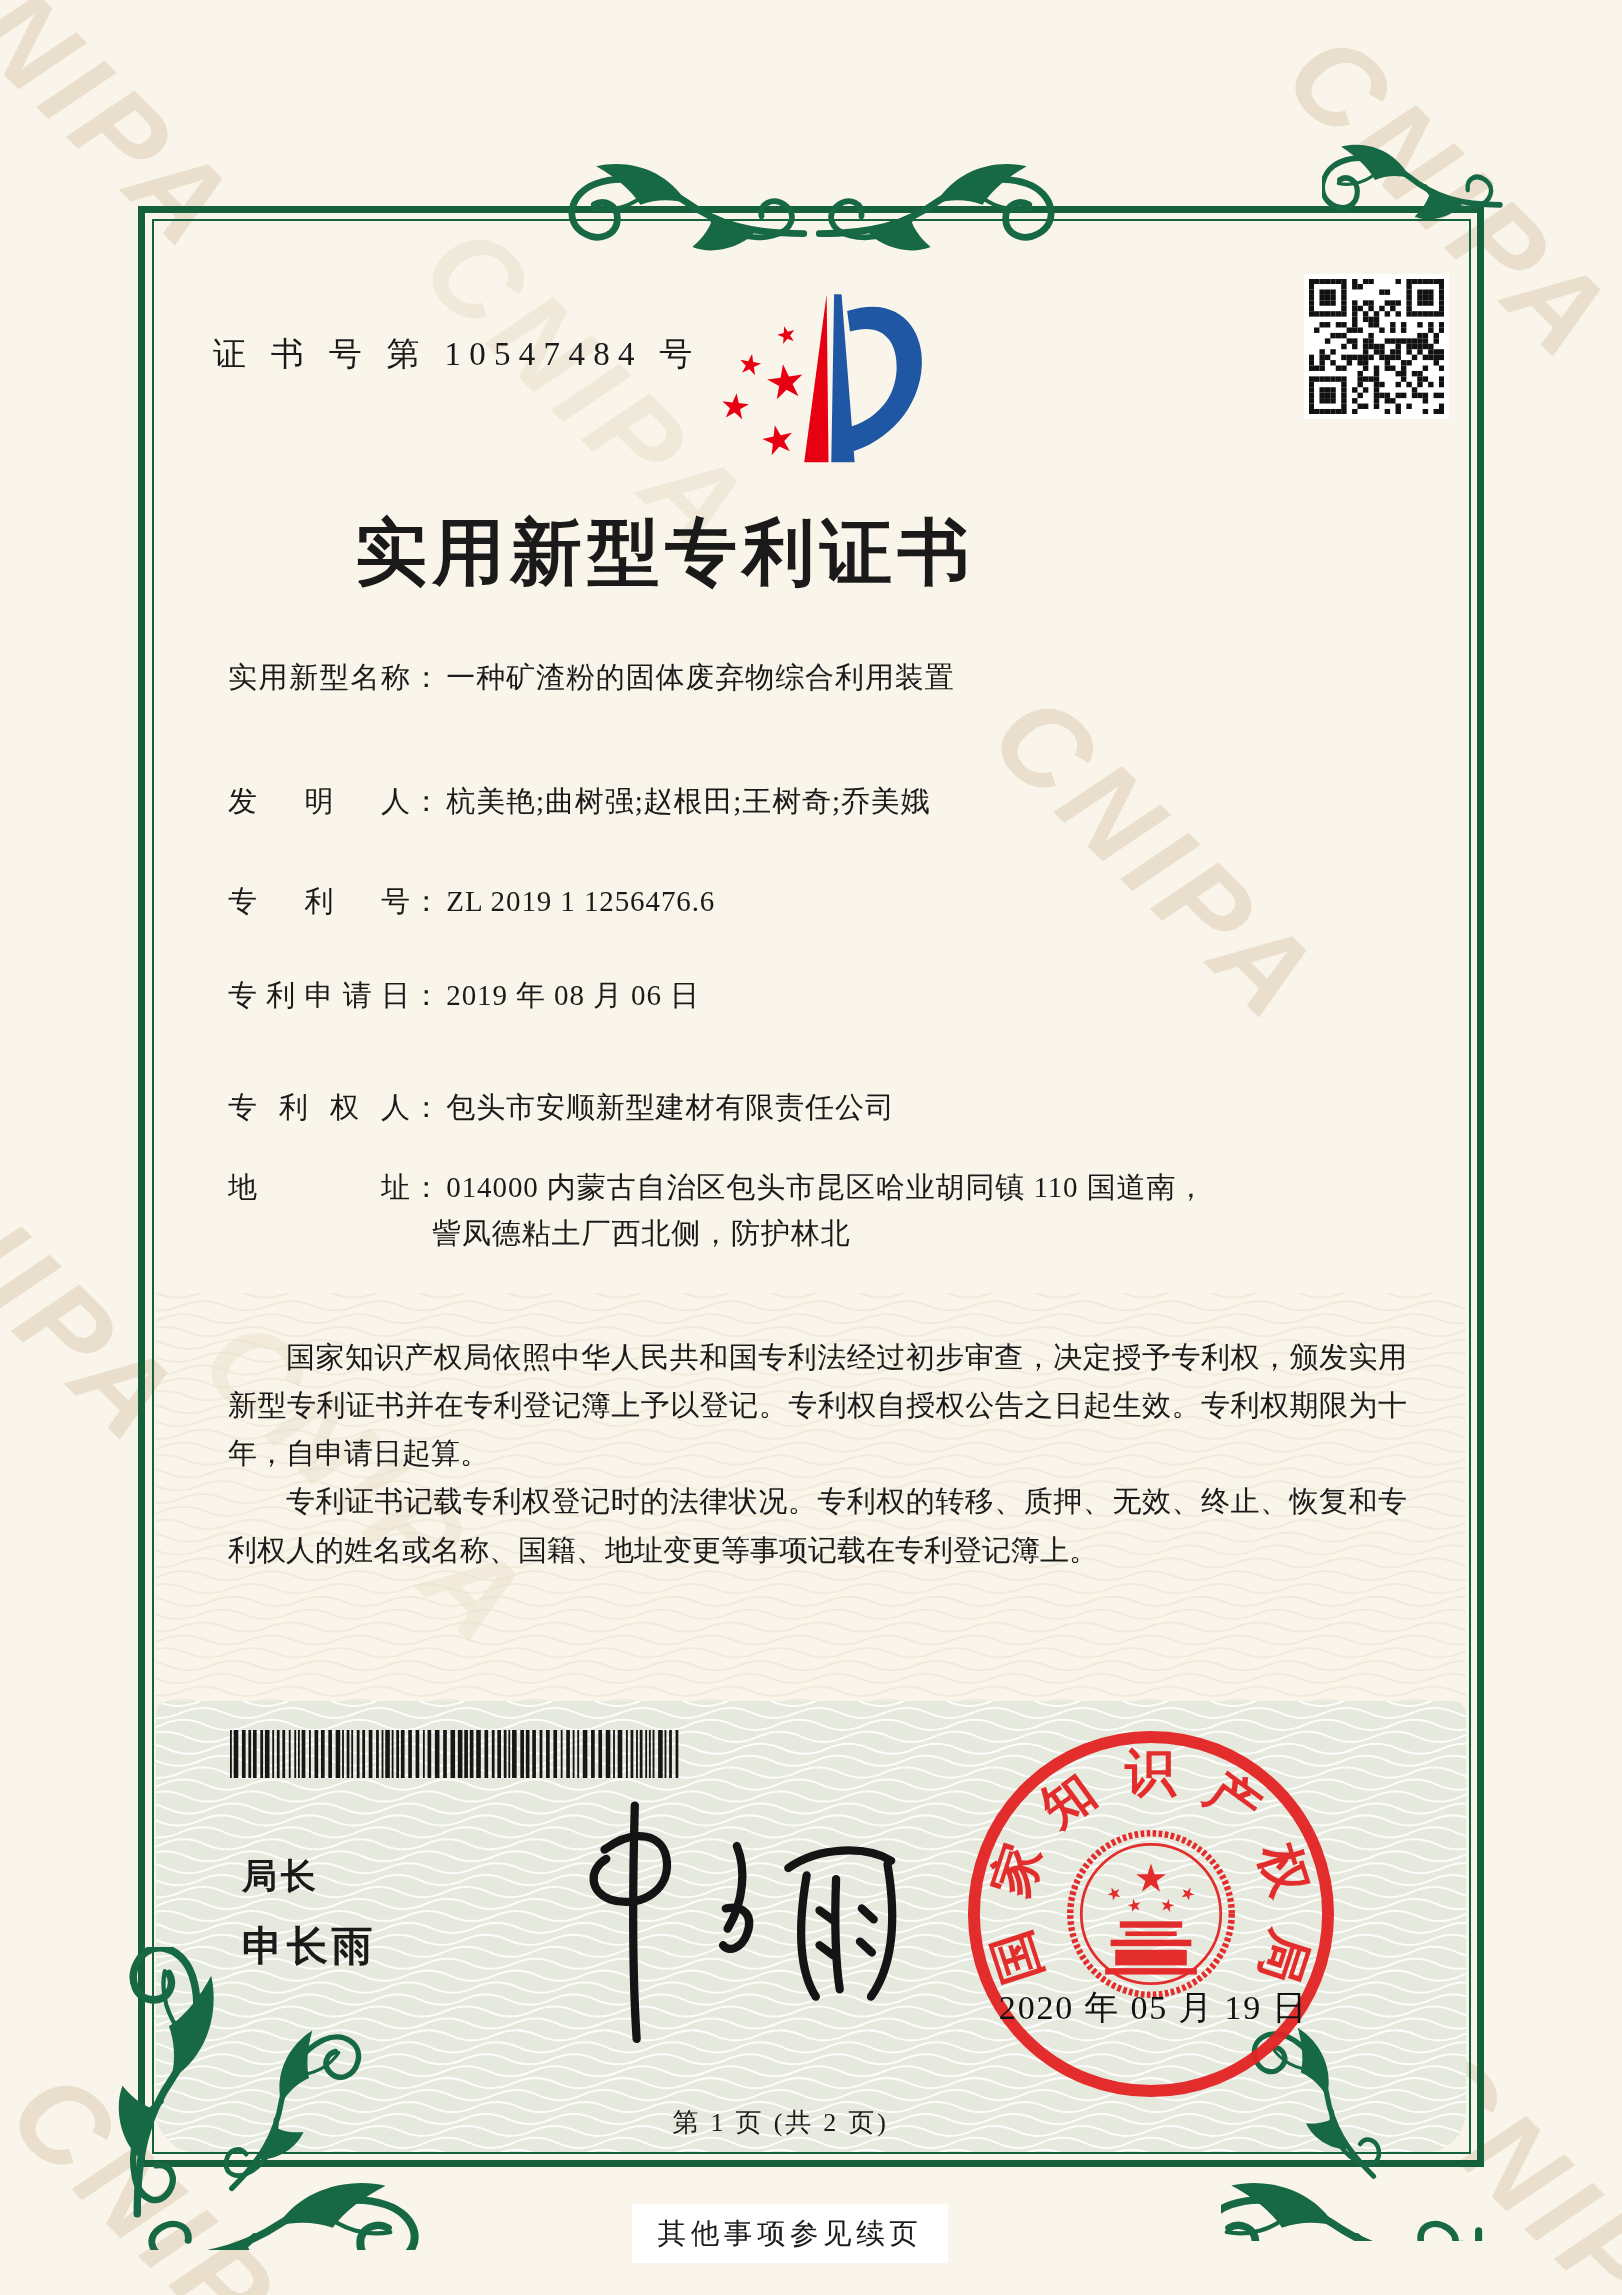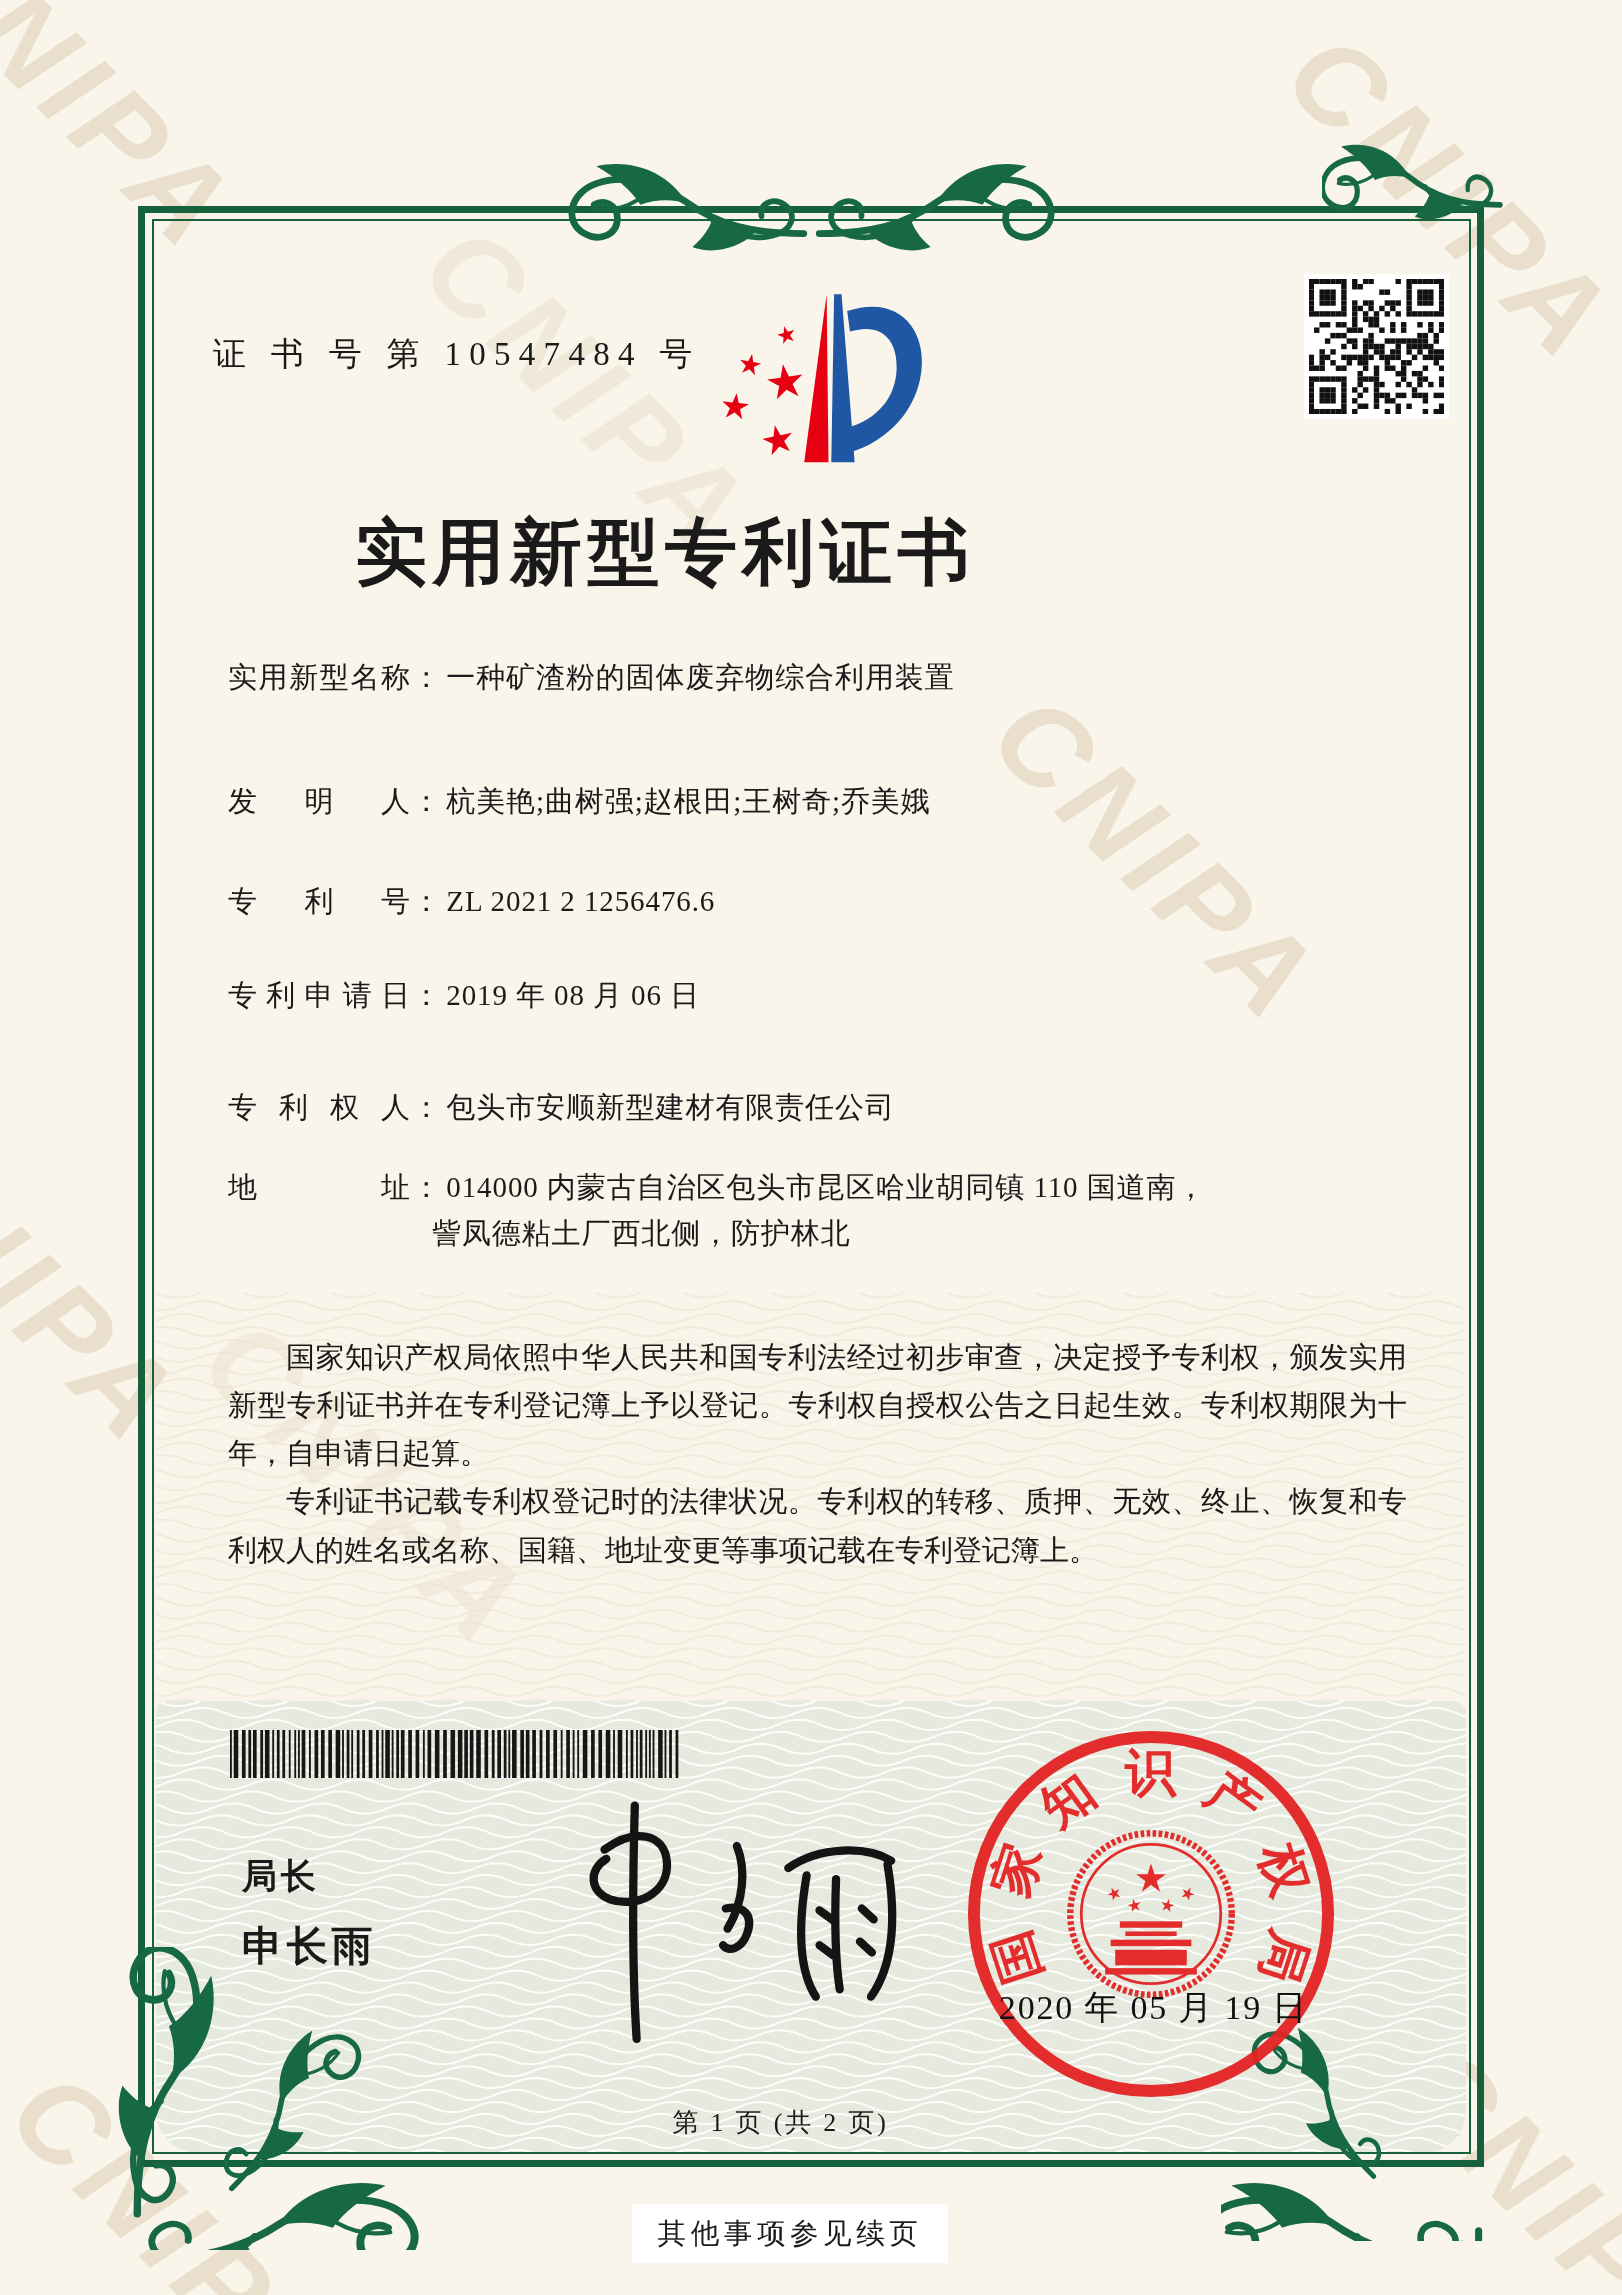--- a/index.html
+++ b/index.html
@@ -513,21 +513,21 @@
 
   <div class="title">实用新型专利证书</div>
 
   <div class="row" style="top:658px;">
     <span class="lbl">实用新型名称</span><span class="colon">：</span><span class="val">一种矿渣粉的固体废弃物综合利用装置</span>
   </div>
   <div class="row" style="top:782px;">
     <span class="lbl">发明人</span><span class="colon">：</span><span class="val">杭美艳;曲树强;赵根田;王树奇;乔美娥</span>
   </div>
   <div class="row" style="top:882px;">
-    <span class="lbl">专利号</span><span class="colon">：</span><span class="val">ZL 2021 2 1256476.6</span>
+    <span class="lbl">专利号</span><span class="colon">：</span><span class="val">ZL 2019 1 1256476.6</span>
   </div>
   <div class="row" style="top:976px;">
     <span class="lbl">专利申请日</span><span class="colon">：</span><span class="val">2019 年 08 月 06 日</span>
   </div>
   <div class="row" style="top:1072px;margin-top:16px;">
     <span class="lbl">专利权人</span><span class="colon">：</span><span class="val">包头市安顺新型建材有限责任公司</span>
   </div>
   <div class="row" style="top:1168px;">
     <span class="lbl">地址</span><span class="colon">：</span><span class="val">014000 内蒙古自治区包头市昆区哈业胡同镇 110 国道南，</span>
   </div>

